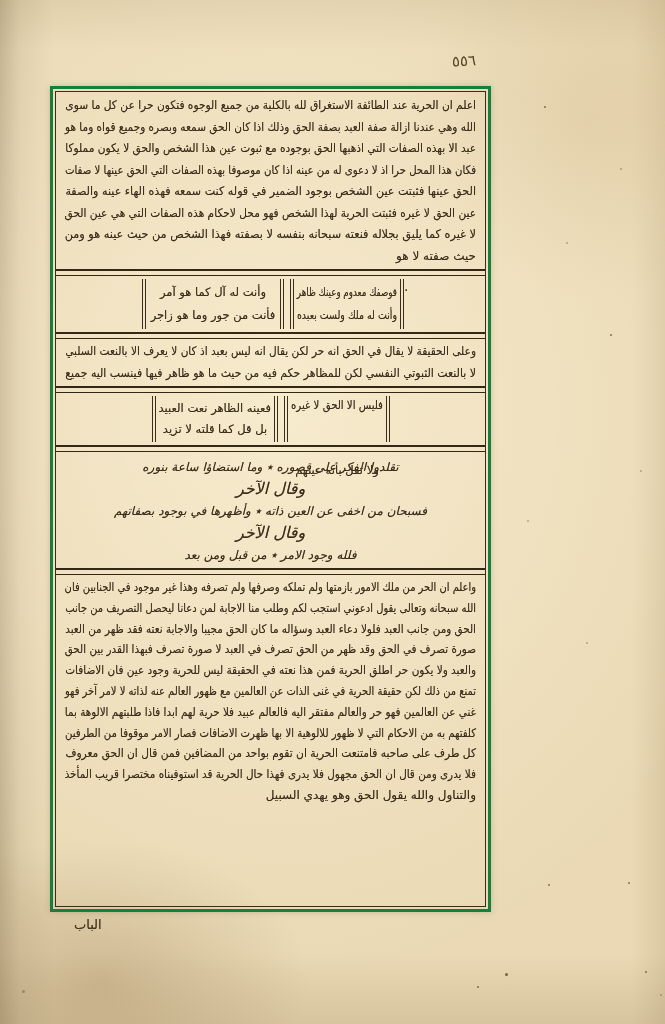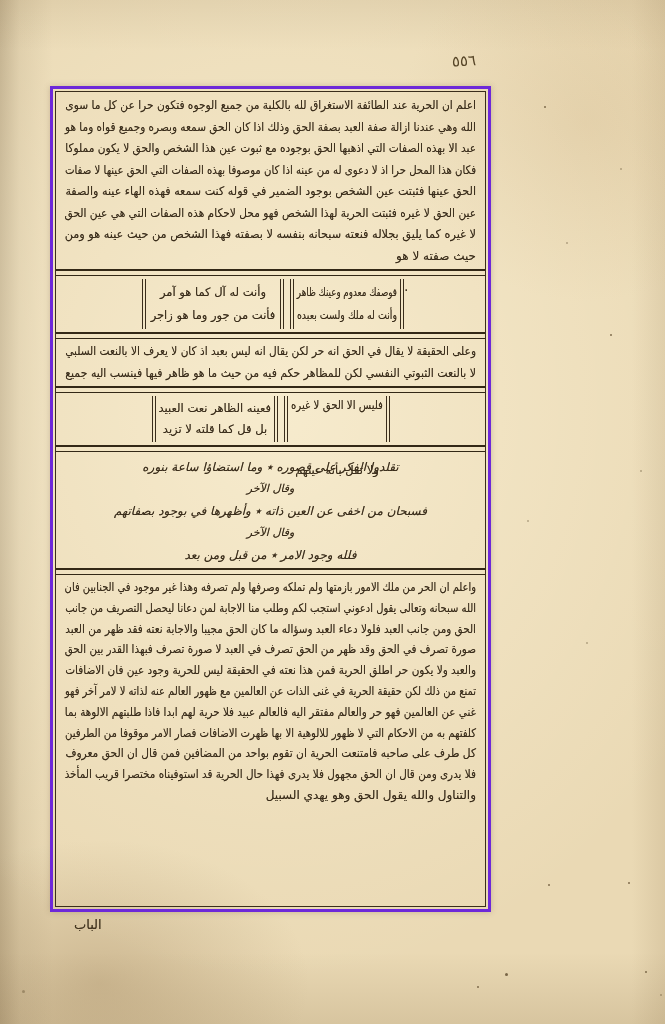--- a/index.html
+++ b/index.html
@@ -17,21 +17,21 @@
       linear-gradient(0deg, rgba(130,104,64,.18) 0%, rgba(130,104,64,0) 7%),
       linear-gradient(180deg, rgba(130,104,64,.12) 0%, rgba(130,104,64,0) 5%);
   }
   .page-number{
     position:absolute;left:440px;top:52px;width:48px;
     font-size:15px;letter-spacing:3px;color:#564527;
     transform:rotate(-4deg);text-align:center;
   }
   .frame{
     position:absolute;left:50px;top:86px;width:441px;height:826px;
-    border:3px solid #6d28d9;box-sizing:border-box;
+    border:3px solid #15803d;box-sizing:border-box;
     box-shadow:0 0 6px rgba(90,70,40,.25);
   }
   .frame-inner{
     position:absolute;inset:2px;border:1px solid #3a2d1b;
     padding:3px 9px 0 9px;box-sizing:border-box;
     direction:rtl;
   }
   .line{
     display:block;white-space:nowrap;overflow:visible;
     font-size:12px;height:21.5px;line-height:21.5px;
@@ -60,21 +60,21 @@
   .poem2 .pcol.ajuz{width:112px;}
   .pgap{width:6px;flex:none;}
   .hemi{font-size:11.5px;line-height:19px;white-space:nowrap;
         text-shadow:0 0 .5px rgba(58,45,27,.55);}
   .verses{padding:2px 0 0 0;font-style:italic;}
   .vline{
     display:block;text-align:center;white-space:nowrap;
     font-size:12px;height:22px;line-height:22px;
     text-shadow:0 0 .5px rgba(58,45,27,.55);
   }
-  .vline.tag{font-size:11px;}
+  .vline.tag{font-size:16px;}
   .catchword{
     position:absolute;left:74px;top:917px;font-size:13px;color:#43351f;
     direction:rtl;text-shadow:0 0 .5px rgba(58,45,27,.5);
   }
   .speck{position:absolute;width:2px;height:2px;border-radius:50%;background:#5d4a2c;opacity:.75;}
   .speck.big{width:3px;height:3px;opacity:.8;}
   .speck.faint{opacity:.4;}
 </style>
 </head>
 <body>

